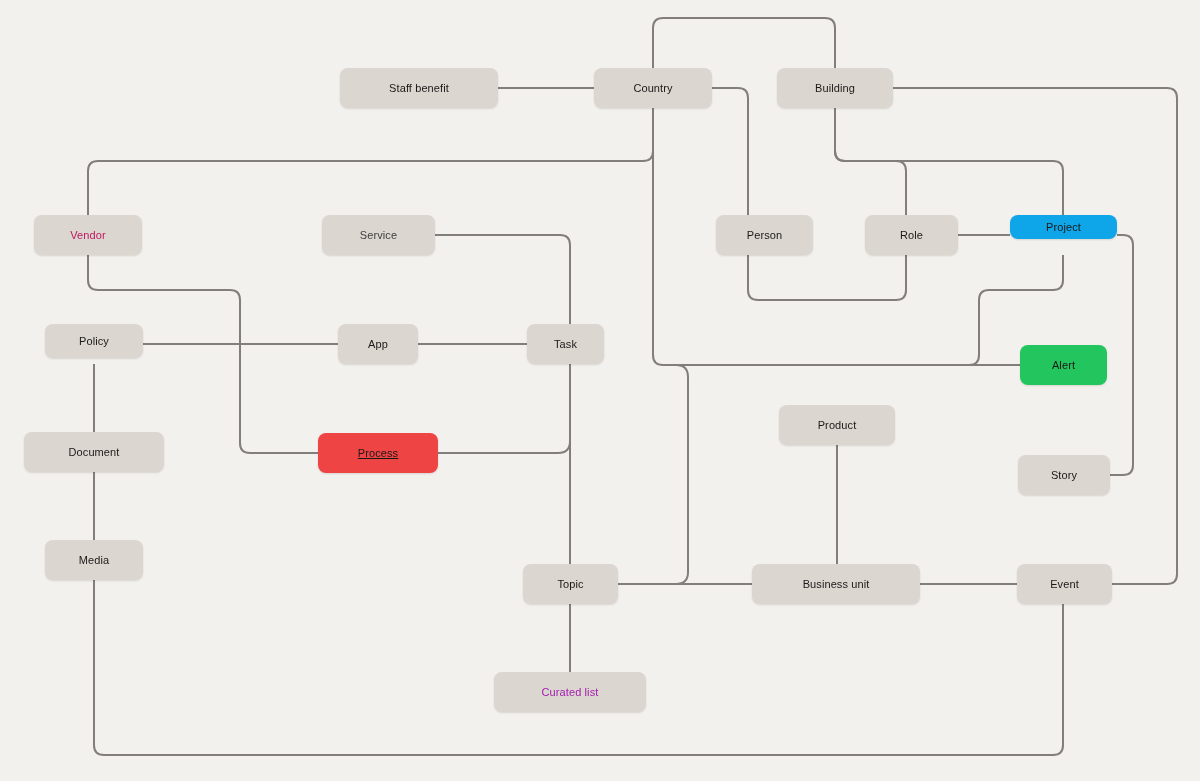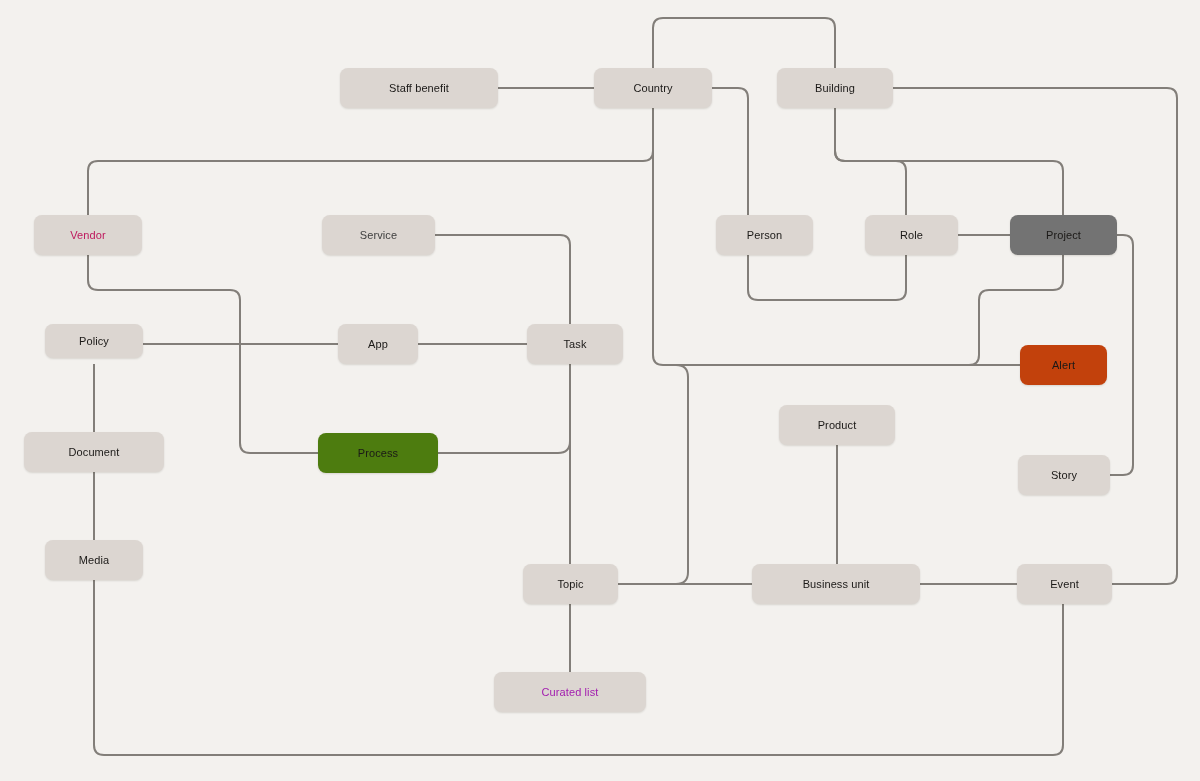--- a/index.html
+++ b/index.html
@@ -79,27 +79,27 @@
       <path d="M 1117 235 L 1123 235 Q 1133 235 1133 245 L 1133 465 Q 1133 475 1123 475 L 1110 475" stroke="#827e79" stroke-width="2"></path>
     </svg>
 
 <div class="node" style="left: 340px; top: 68px; width: 158px; height: 40px; background: rgb(220, 214, 209); color: rgb(27, 25, 23);">Staff benefit</div>
     <div class="node" style="left: 594px; top: 68px; width: 118px; height: 40px; background: rgb(220, 214, 209); color: rgb(27, 25, 23);">Country</div>
     <div class="node" style="left: 777px; top: 68px; width: 116px; height: 40px; background: rgb(220, 214, 209); color: rgb(27, 25, 23);">Building</div>
     <div class="node" style="left: 34px; top: 215px; width: 108px; height: 40px; background: rgb(220, 214, 209); color: #be185d;">Vendor</div>
     <div class="node" style="left: 322px; top: 215px; width: 113px; height: 40px; background: rgb(220, 214, 209); color: #404040;">Service</div>
     <div class="node" style="left: 695px; top: 215px; width: 97px; height: 40px; background: rgb(220, 214, 209); color: rgb(27, 25, 23); margin-left: 21px;">Person</div>
     <div class="node" style="left: 865px; top: 215px; width: 93px; height: 40px; background: rgb(220, 214, 209); color: rgb(27, 25, 23);">Role</div>
-    <div class="node" style="left: 1010px; top: 215px; width: 107px; height: 40px; background: #737373; color: rgb(27, 25, 23);">Project</div>
+    <div class="node" style="left: 1010px; top: 215px; width: 107px; height: 24px; background: #0ea5e9; color: rgb(27, 25, 23);">Project</div>
     <div class="node" style="left: 45px; top: 324px; width: 98px; height: 34px; background: rgb(220, 214, 209); color: rgb(27, 25, 23);">Policy</div>
     <div class="node" style="left: 338px; top: 324px; width: 80px; height: 40px; background: rgb(220, 214, 209); color: rgb(27, 25, 23);">App</div>
-    <div class="node" style="left: 527px; top: 324px; width: 96px; height: 40px; background: rgb(220, 214, 209); color: rgb(27, 25, 23);">Task</div>
-    <div class="node" style="left: 1020px; top: 345px; width: 87px; height: 40px; background: #c2410c; color: rgb(27, 25, 23);">Alert</div>
+    <div class="node" style="left: 527px; top: 324px; width: 77px; height: 40px; background: rgb(220, 214, 209); color: rgb(27, 25, 23);">Task</div>
+    <div class="node" style="left: 1020px; top: 345px; width: 87px; height: 40px; background: #22c55e; color: rgb(27, 25, 23);">Alert</div>
     <div class="node" style="left: 24px; top: 432px; width: 140px; height: 40px; background: rgb(220, 214, 209); color: rgb(27, 25, 23);">Document</div>
-    <div class="node" style="left: 318px; top: 433px; width: 120px; height: 40px; background: #4d7c0f; color: rgb(27, 25, 23);">Process</div>
+    <div class="node" style="left: 318px; top: 433px; width: 120px; height: 40px; background: #ef4444; color: rgb(27, 25, 23); text-decoration: underline;">Process</div>
     <div class="node" style="left: 779px; top: 405px; width: 116px; height: 40px; background: rgb(220, 214, 209); color: rgb(27, 25, 23);">Product</div>
     <div class="node" style="left: 1018px; top: 455px; width: 92px; height: 40px; background: rgb(220, 214, 209); color: rgb(27, 25, 23);">Story</div>
     <div class="node" style="left: 523px; top: 564px; width: 95px; height: 40px; background: rgb(220, 214, 209); color: rgb(27, 25, 23);">Topic</div>
     <div class="node" style="left: 45px; top: 540px; width: 98px; height: 40px; background: rgb(220, 214, 209); color: rgb(27, 25, 23);">Media</div>
     <div class="node" style="left: 752px; top: 564px; width: 168px; height: 40px; background: rgb(220, 214, 209); color: rgb(27, 25, 23);">Business unit</div>
     <div class="node" style="left: 1017px; top: 564px; width: 95px; height: 40px; background: rgb(220, 214, 209); color: rgb(27, 25, 23);">Event</div>
     <div class="node" style="left: 494px; top: 672px; width: 152px; height: 40px; background: rgb(220, 214, 209); color: #a21caf;">Curated list</div>
   </div>
 
 </body></html>

